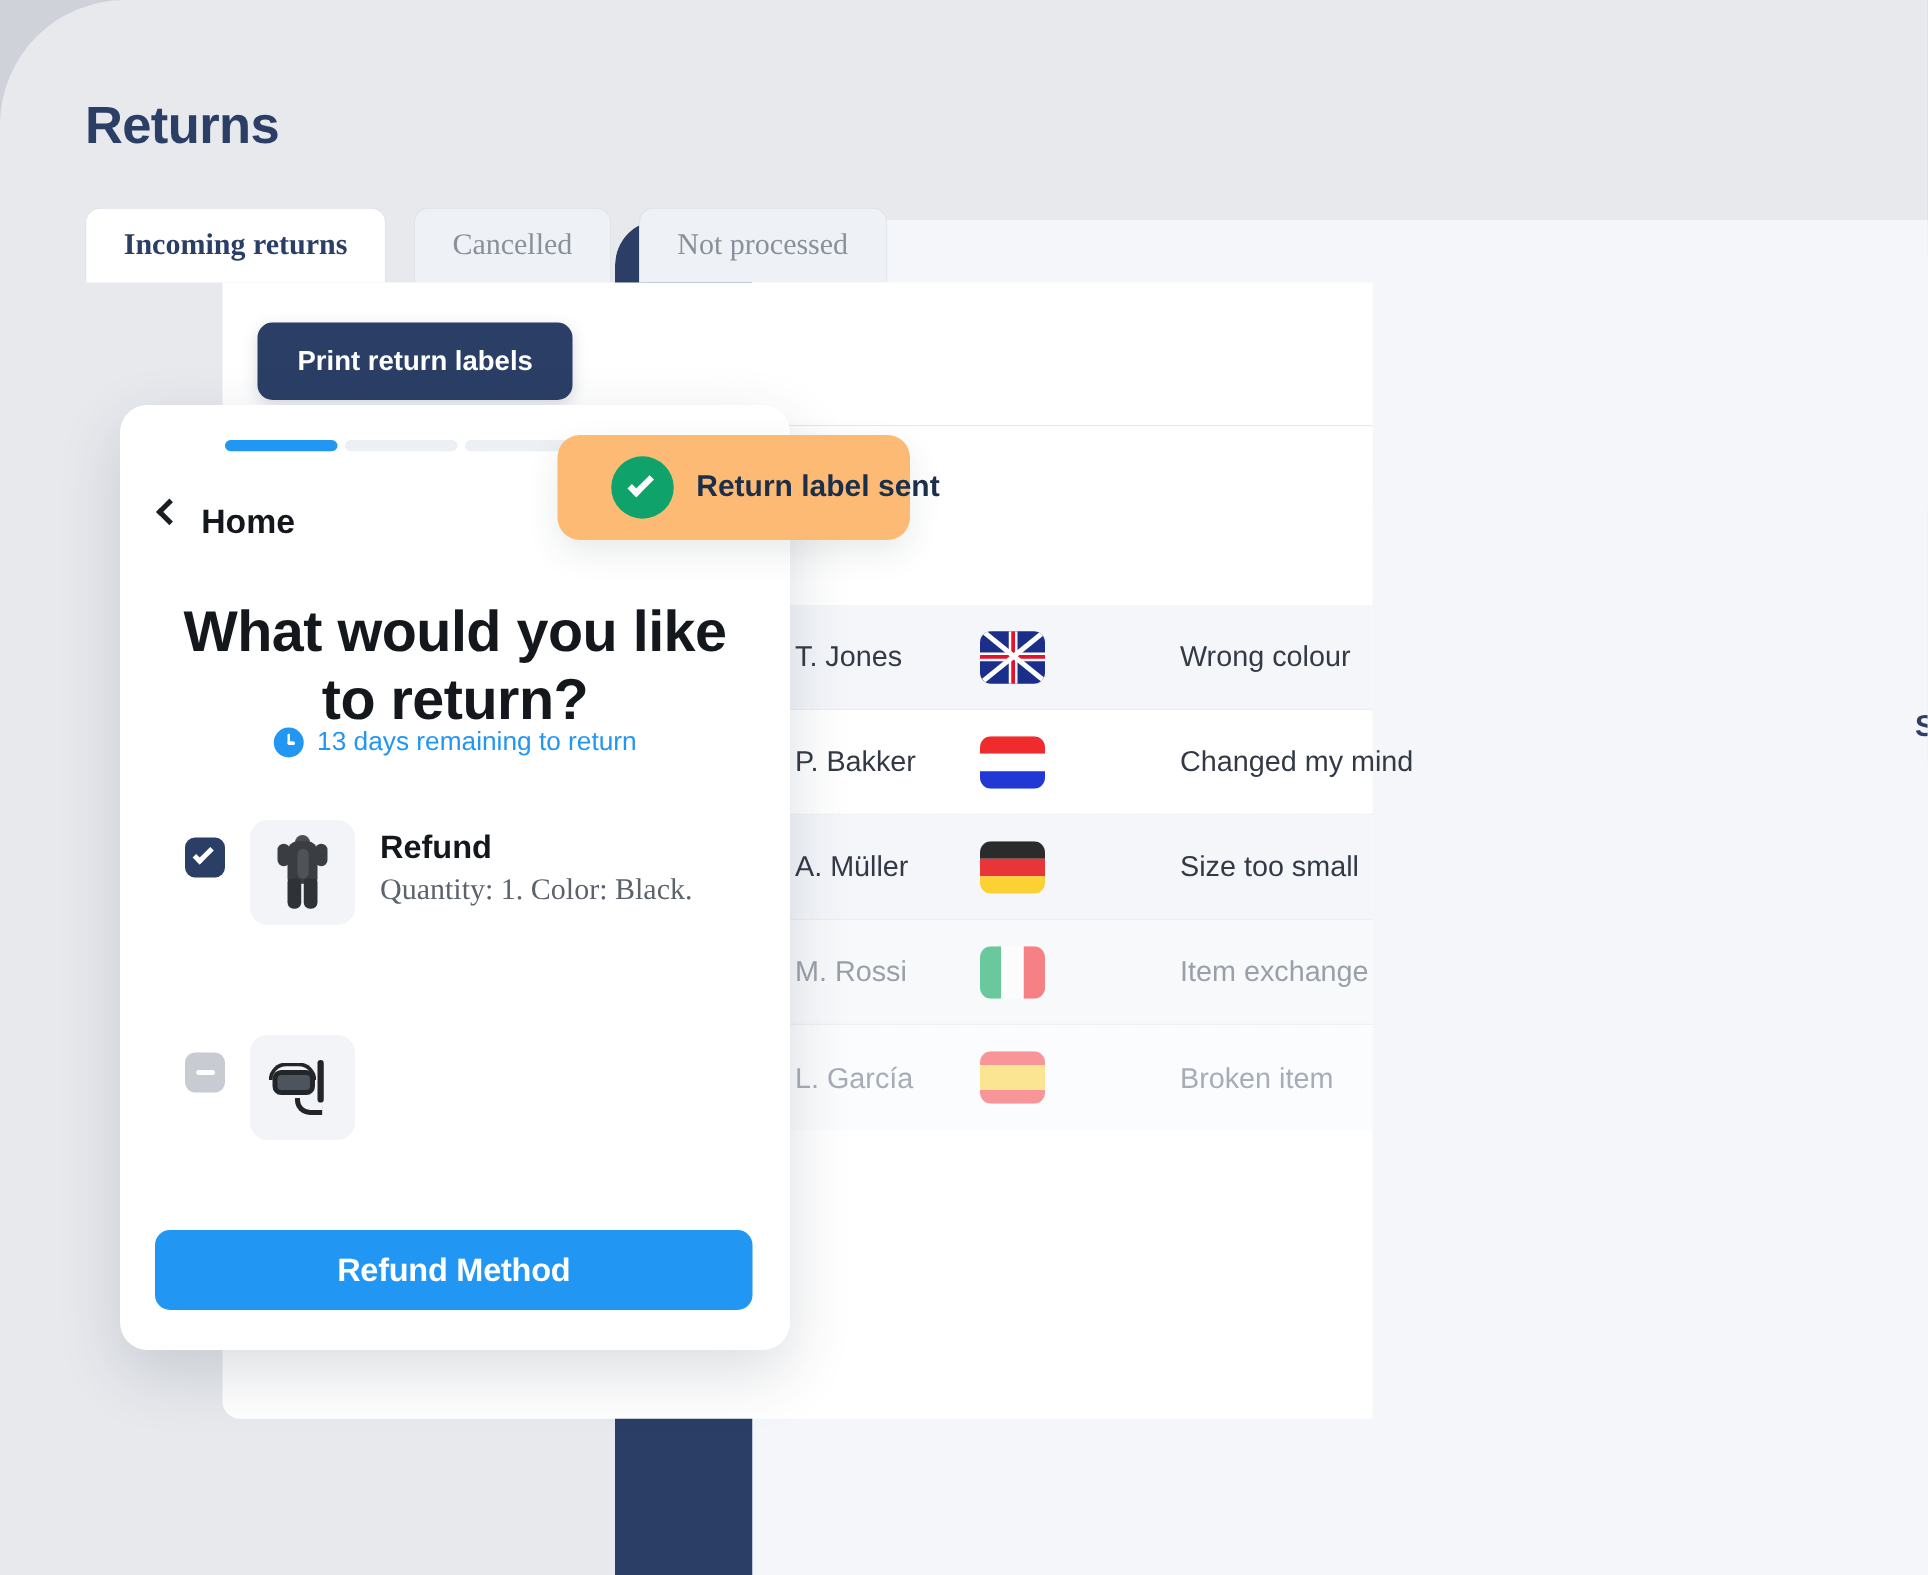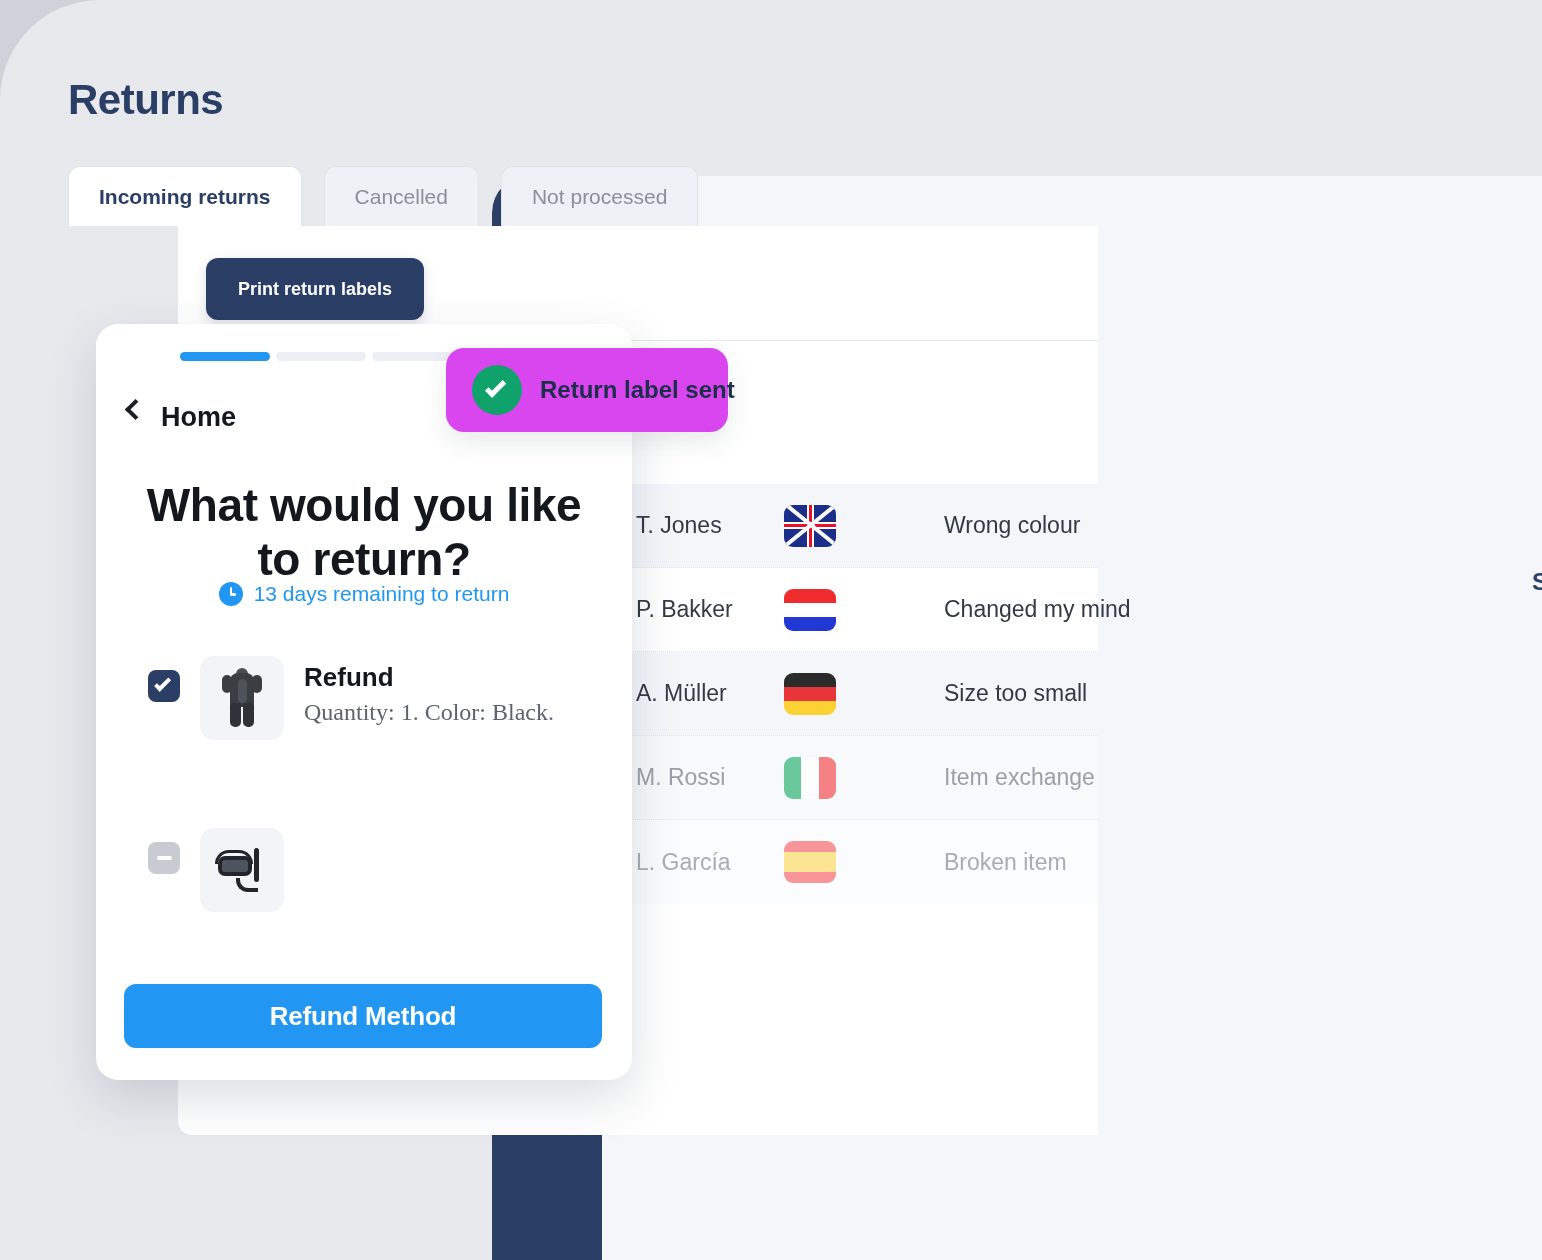--- a/index.html
+++ b/index.html
@@ -47,37 +47,37 @@
   }
 
   
   #tabs{
     position:absolute; left:68px; top:166px;
     display:flex; gap:22px; align-items:flex-end;
   }
   .tab{
     height:60px; padding:0 30px;
     display:flex; align-items:center; justify-content:center;
-    font-size:21px; border-radius:12px 12px 0 0;
+    font-size:24px; border-radius:12px 12px 0 0;
     border:1px solid #dfe3ea; border-bottom:none;
-    background:#eef1f6; color:#8a9099; white-space:nowrap;
+    background:#eef1f6; color:#8a9099; white-space:nowrap;font-family:Liberation Serif, serif;
   }
   .tab.active{ background:#ffffff; color:#2b3f66; font-weight:600; }
 
   
   #content-card{
     position:absolute; left:178px; top:226px;
     width:920px; height:180px;
     background:#ffffff;
   }
   #print-btn{
     position:absolute; left:206px; top:258px;
     height:62px; padding:0 32px;
     display:flex; align-items:center; justify-content:center;
-    background:#2b3f66; color:#fff; font-size:18px; font-weight:600;
+    background:#2b3f66; color:#fff; font-size:22px; font-weight:600;
     border-radius:12px; border:none; white-space:nowrap;
     box-shadow:0 4px 12px rgba(43,63,102,.18);
   }
   #card-divider{
     position:absolute; left:178px; top:340px; width:920px; height:1px;
     background:#e4e8ef;
   }
 
   
   #table-card{
@@ -272,22 +272,22 @@
     width:478px; height:64px;
     display:flex; align-items:center; justify-content:center;
     background:#2196f3; color:#fff; border:none; border-radius:12px;
     font-size:26px; font-weight:bold; letter-spacing:-0.2px;
   }
 
   
   #toast{
     position:absolute; left:446px; top:348px;
     width:282px; height:84px;
-    background:#d946ef; border-radius:18px;
-    display:flex; align-items:center; gap:18px; padding-left:26px;
+    background:#fdba74; border-radius:18px;
+    display:flex; align-items:center; gap:18px; padding-left:43px;
     box-shadow:0 10px 26px rgba(30,60,48,.10);
   }
   #toast-check{
     width:50px; height:50px; border-radius:50%; background:#0fa36b;
     display:flex; align-items:center; justify-content:center; flex:none;
   }
   #toast-check .tk{
     width:20px; height:10px; border-left:5px solid #fff; border-bottom:5px solid #fff;
     transform:rotate(-45deg) translate(1px,-3px);
   }

